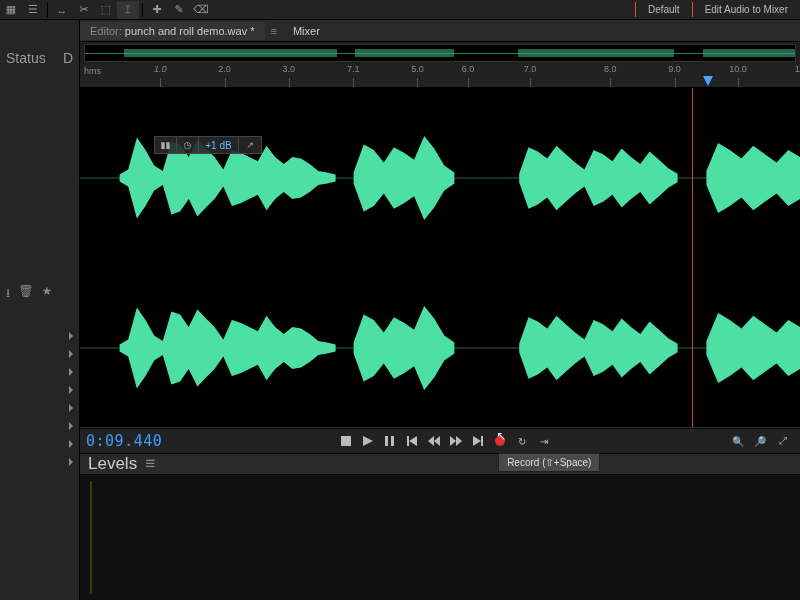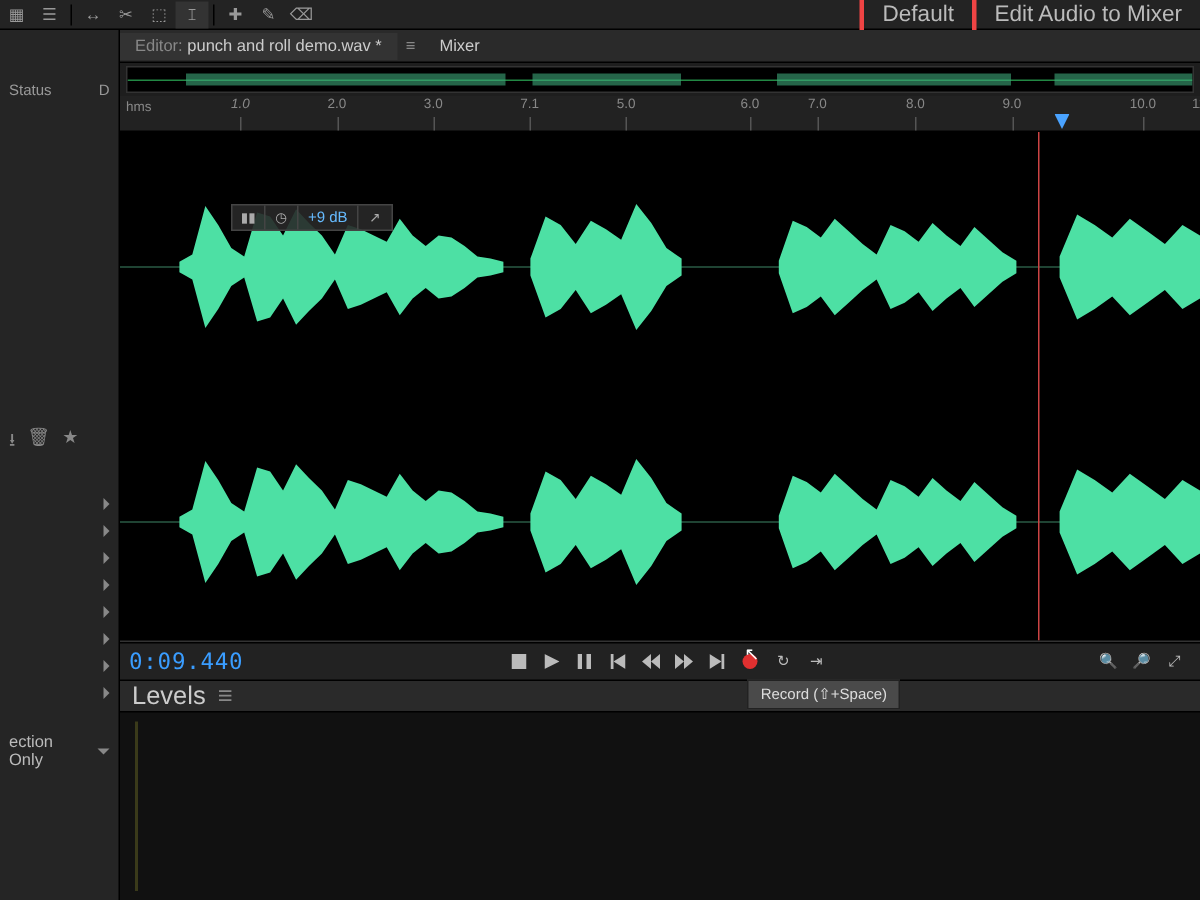--- a/index.html
+++ b/index.html
@@ -3,25 +3,25 @@
 <meta charset="utf-8">
 <style>
   * { margin: 0; padding: 0; box-sizing: border-box; font-family: "Segoe UI", Arial, sans-serif; }
   body { background: #1e1e1e; color: #ccc; width: 800px; height: 600px; overflow: hidden; position: relative; }
 
   
   .ribbon { display: flex; align-items: center; height: 20px; background: #232323; border-bottom: 1px solid #000; }
   .ribbon .iconbtn { width: 22px; height: 18px; display: flex; align-items: center; justify-content: center; color: #999; font-size: 11px; cursor: default; }
   .ribbon .sep { width: 1px; height: 14px; background: #000; margin: 0 3px; }
   .ribbon .spacer { flex: 1; }
-  .workspace-btn { padding: 2px 12px; font-size: 15px; color: #bbb; border-left: 3px solid #ef4444; }
+  .workspace-btn { padding: 2px 12px; font-size: 10px; color: #bbb; border-left: 1px solid #ef4444; }
 
   
   .sidebar { position: absolute; left: 0; top: 20px; width: 80px; height: 580px; background: #252525; border-right: 1px solid #000; }
-  .sidebar .status-row { display: flex; font-size: 10px; color: #999; padding: 4px 6px; height: 50px; align-items: flex-end; }
+  .sidebar .status-row { display: flex; font-size: 14px; color: #999; padding: 4px 6px; height: 50px; align-items: flex-end; }
   .sidebar .mid-icons { display: flex; gap: 8px; padding: 4px 6px; margin-top: 210px; color: #888; font-size: 12px; }
   .sidebar .fx-list { margin-top: 18px; }
   .sidebar .fx-row { height: 18px; display: flex; justify-content: flex-end; padding-right: 6px; align-items: center; color: #777; font-size: 8px; }
   .sidebar .meters { margin-top: 18px; font-size: 9px; color: #777; padding: 2px 4px; }
   .sidebar .meters .ticks { display: flex; justify-content: space-around; }
   .sidebar .sel-only { margin-top: 14px; font-size: 11px; color: #bbb; padding: 4px 6px; display: flex; align-items: center; gap: 6px; }
 
   
   .main { position: absolute; left: 80px; top: 20px; right: 0; height: 580px; display: flex; flex-direction: column; background: #1e1e1e; }
 
@@ -124,24 +124,20 @@
     <div class="fx-row">
         <span class="chev-r"></span>
       </div>
     <div class="fx-row">
         <span class="chev-r"></span>
       </div>
     <div class="fx-row">
         <span class="chev-r"></span>
       </div>
   </div>
-  <div class="sel-only">
-    <span>ection Only</span>
-    <span class="chev"></span>
-  </div>
 </div>
 
 <div class="main">
 
   <div class="tabbar">
     <div class="tab active">
       <span class="prefix">Editor:</span>
       <span>punch and roll demo.wav</span>
       <span>*</span>
     </div>
@@ -158,36 +154,36 @@
     </div>
 
   <div class="ruler">
     <span class="unit">hms</span>
     <div id="ruler-ticks">
         <div class="tick" style="left: 80.2857px; font-style: italic;">1.0</div>
         <div class="tick" style="left: 144.571px;">2.0</div>
         <div class="tick" style="left: 208.857px;">3.0</div>
         <div class="tick" style="left: 273.143px;">7.1</div>
         <div class="tick" style="left: 337.429px;">5.0</div>
-        <div class="tick" style="left: 420px;">6.0</div>
-        <div class="tick" style="left: 465px;">7.0</div>
+        <div class="tick" style="left: 388px;">6.0</div>
+        <div class="tick" style="left: 450px;">7.0</div>
         <div class="tick" style="left: 530.286px;">8.0</div>
         <div class="tick" style="left: 594.571px;">9.0</div>
-        <div class="tick" style="left: 682px;">10.0</div>
+        <div class="tick" style="left: 658px;">10.0</div>
         <div class="tick" style="left: 723.143px;">11.0</div>
       </div>
     <div class="playhead-marker" style="left: 628px;"></div>
 
   </div>
 
   <div class="wave-area">
     <div class="gain-hud">
       <div class="seg">▮▮</div>
       <div class="seg">◷</div>
-      <div class="seg val">+9 dB</div>
+      <div class="seg val">+1 dB</div>
       <div class="seg">↗</div>
     </div>
     <div class="channel ch0">
       <svg class="wave" viewBox="0 0 720 160" preserveAspectRatio="none">
           <line class="ax" x1="0" y1="80" x2="720" y2="80"></line>
           <g id="wf0">
             <polygon points="39.6,76.5 48.2,71.6 56.9,39.4 65.5,52.0 74.2,67.4 82.8,73.0 91.4,43.6 100.1,46.4 108.7,59.0 117.4,41.5 126.0,50.6 134.6,59.0 143.3,71.6 151.9,52.0 160.6,54.8 169.2,59.0 177.8,63.2 186.5,47.8 195.1,59.0 203.8,66.0 212.4,59.0 221.0,60.4 229.7,66.0 238.3,73.0 247.0,74.4 255.6,76.5 255.6,83.5 247.0,85.6 238.3,87.0 229.7,94.0 221.0,99.6 212.4,101.0 203.8,94.0 195.1,101.0 186.5,112.2 177.8,96.8 169.2,101.0 160.6,105.2 151.9,108.0 143.3,88.4 134.6,101.0 126.0,109.4 117.4,118.5 108.7,101.0 100.1,113.6 91.4,116.4 82.8,87.0 74.2,92.6 65.5,108.0 56.9,120.6 48.2,88.4 39.6,83.5"></polygon>
             <polygon points="273.6,74.4 283.7,46.4 293.8,52.0 303.8,64.6 313.9,49.2 324.0,54.8 334.1,61.8 344.2,38.0 354.2,50.6 364.3,67.4 374.4,74.4 374.4,85.6 364.3,92.6 354.2,109.4 344.2,122.0 334.1,98.2 324.0,105.2 313.9,110.8 303.8,95.4 293.8,108.0 283.7,113.6 273.6,85.6"></polygon>
             <polygon points="439.2,75.8 448.5,49.2 457.8,53.4 467.2,60.4 476.5,47.8 485.8,56.2 495.1,64.6 504.4,71.6 513.7,52.0 523.1,56.2 532.4,63.2 541.7,50.6 551.0,59.0 560.3,66.0 569.6,53.4 579.0,61.8 588.3,70.2 597.6,75.8 597.6,84.2 588.3,89.8 579.0,98.2 569.6,106.6 560.3,94.0 551.0,101.0 541.7,109.4 532.4,96.8 523.1,103.8 513.7,108.0 504.4,88.4 495.1,95.4 485.8,103.8 476.5,112.2 467.2,99.6 457.8,106.6 448.5,110.8 439.2,84.2"></polygon>
             <polygon points="626.4,73.0 638.1,45.0 649.8,52.0 661.5,60.4 673.2,47.8 684.9,56.2 696.6,64.6 708.3,52.0 720.0,59.0 720.0,101.0 708.3,108.0 696.6,95.4 684.9,103.8 673.2,112.2 661.5,99.6 649.8,108.0 638.1,115.0 626.4,87.0"></polygon>

